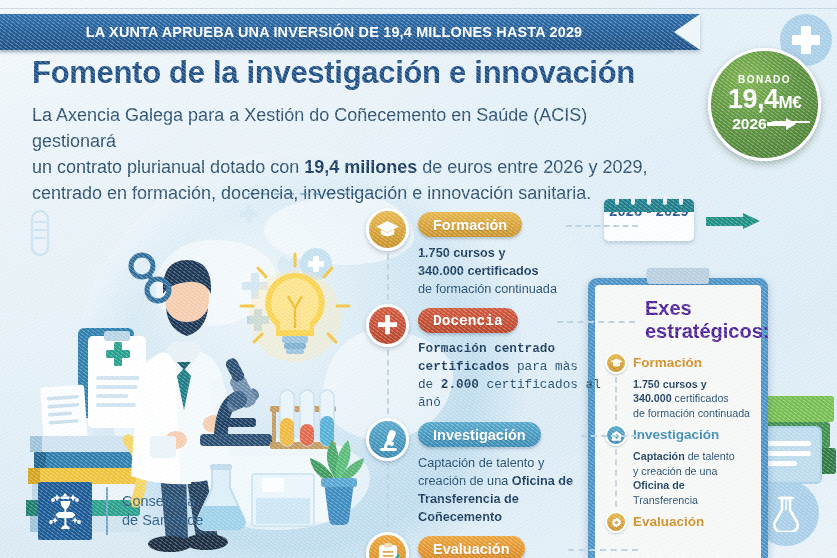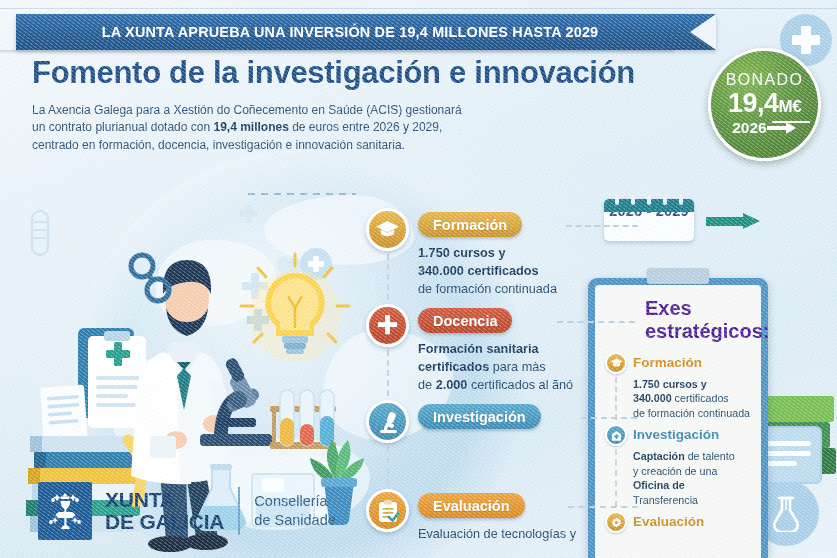--- a/index.html
+++ b/index.html
@@ -38,21 +38,20 @@
   .globe .blob{ position:absolute; background:#ffffff; opacity:.65; border-radius:48% 52% 60% 40%/55% 45% 60% 40%; }
   .bgicon{ position:absolute; color:#bcd9ea; opacity:.55; }
 
   
   .banner{
     position:absolute; left:0; top:14px; height:36px; width:700px;
     background:linear-gradient(180deg,#2f6fac 0%, #245d96 55%, #1f5287 100%);
     display:flex; align-items:center; justify-content:center;
     z-index:30;
     box-shadow:0 2px 4px rgba(20,50,80,.25);
-    margin-left:16px;
   }
   .banner .txt{
     color:#fff; font-weight:700; font-size:15.5px; letter-spacing:.2px;
     transform:scaleX(.93); transform-origin:center;
     white-space:nowrap; padding-right:34px;
   }
   .banner .notch{
     position:absolute; right:0; top:0; width:26px; height:36px;
     background:#eef5fa;
     clip-path:polygon(100% 0, 100% 100%, 0 50%);
@@ -66,36 +65,36 @@
   
   .headline{
     position:absolute; left:32px; top:56px; width:620px; z-index:30;
   }
   .headline h1{
     color:#1d4e85; font-size:31px; line-height:1.12; font-weight:700;
     letter-spacing:-.3px;
     text-shadow:0 1px 0 rgba(255,255,255,.6);
   }
   .headline p{
-    margin-top:11px; color:#2b4f6e; font-size:12px; line-height:1.45;
+    margin-top:11px; color:#2b4f6e; font-size:18px; line-height:1.45;
   }
   .headline p b{ color:#17395e; font-weight:700; }
 
   
   .badge{
     position:absolute; right:16px; top:48px; width:113px; height:113px;
     border-radius:50%;
     background:
       radial-gradient(circle at 34% 26%, #7fb350 0%, #5d9440 45%, #497c33 100%);
     border:3px solid #ffffff;
     box-shadow:0 3px 7px rgba(30,60,30,.35);
     z-index:40; color:#fff; text-align:center;
     display:flex; flex-direction:column; align-items:center; justify-content:center;
   }
-  .badge .bd-top{ font-size:16px; letter-spacing:1.4px; font-weight:400; margin-top:-2px;}
+  .badge .bd-top{ font-size:10px; letter-spacing:1.4px; font-weight:700; margin-top:-2px;}
   .badge .bd-num{ font-size:27px; font-weight:700; line-height:1; margin-top:1px; letter-spacing:-.5px;}
   .badge .bd-num small{ font-size:17px; font-weight:700;}
   .badge .bd-row{ display:flex; align-items:center; margin-top:2px;}
   .badge .bd-year{ font-size:15.5px; font-weight:700;}
   .badge .bd-arrow{ position:relative; width:30px; height:12px;}
   .badge .bd-arrow i{
     position:absolute; left:0; top:4px; width:20px; height:4px; background:#fff; display:block;
   }
   .badge .bd-arrow i:after{
     content:""; position:absolute; right:-9px; top:-4px;
@@ -485,52 +484,57 @@
           <div class="dash-tail" style="left:148px;top:19px;width:72px;"></div>
         </div>
       <span class="pill gold">Formación</span>
       <div class="desc">
         <b>1.750 cursos y</b><br>
         <b>340.000 certificados</b><br>
         <span>de formación continuada</span>
       </div>
     </div>
 
-    <div class="axis-item" style="margin-top:4px;">
+    <div class="axis-item" style="margin-top:4px;font-family:Liberation Mono, monospace;">
       <div class="bigicon ic-red">
         <svg width="23" height="23" viewBox="0 0 24 24">
           <path d="M9.5 1 h5 v7.5 h7.5 v5 h-7.5 v7.5 h-5 v-7.5 h-7.5 v-5 h7.5z" fill="#fff"></path>
         </svg>
       </div>
       <div class="dots"></div>
       <div class="tailwrap">
           <div class="dash-tail" style="left:139px;top:19px;width:78px;"></div>
         </div>
       <span class="pill red">Docencia</span>
       <div class="desc">
-        <b>Formación sanitaria</b><br>
+        <b>Formación centrado</b><br>
         <b>certificados</b><span> para màs</span><br>
         <span>de </span><b>2.000</b><span> certificados al ãnó</span>
       </div>
     </div>
 
     <div class="axis-item" style="margin-top:4px;">
       <div class="bigicon ic-blue">
         <svg width="24" height="24" viewBox="0 0 24 24">
           <rect x="12" y="2" width="7" height="11" rx="3" fill="#fff" transform="rotate(22 15 7)"></rect>
           <rect x="10" y="13" width="8" height="4" rx="1.6" fill="#fff" transform="rotate(22 14 15)"></rect>
           <path d="M8 20 q0 -7 6 -8 l1 3 q-4 1 -4 5z" fill="#fff"></path>
           <rect x="4" y="20" width="17" height="3" rx="1.5" fill="#fff"></rect>
         </svg>
       </div>
       <div class="dots"></div>
       <div class="tailwrap">
           <div class="dash-tail" style="left:163px;top:19px;width:56px;"></div>
         </div>
       <span class="pill blue">Investigación</span>
+      <div class="desc">
+        <span>Captación de talento y</span><br>
+        <span>creación de una </span><b>Oficina de</b><br>
+        <b>Transferencia de Coñecemento</b>
+      </div>
     </div>
 
     <div class="axis-item" style="margin-top:4px;min-height:60px;">
       <div class="bigicon ic-orange">
         <svg width="22" height="24" viewBox="0 0 22 24">
           <rect x="2" y="3" width="18" height="20" rx="3" fill="#fff"></rect>
           <rect x="7" y="1" width="8" height="4.5" rx="1.6" fill="#f0d9b2"></rect>
           <g fill="#e0a13c">
             <rect x="5.5" y="9" width="11" height="1.8" rx=".9"></rect>
             <rect x="5.5" y="13" width="11" height="1.8" rx=".9"></rect>
@@ -630,24 +634,20 @@
         <circle cx="8" cy="12" r="1.9" fill="#fff"></circle>
           <circle cx="32" cy="12" r="1.9" fill="#fff"></circle>
         <circle cx="6" cy="34" r="1.9" fill="#fff"></circle>
           <circle cx="34" cy="34" r="1.9" fill="#fff"></circle>
         <path d="M12 6 l1.2 2.6 L15.8 9.8 l-2.6 1.2 L12 13.6 l-1.2-2.6 L8.2 9.8 l2.6-1.2z" fill="#fff"></path>
         <path d="M28 6 l1.2 2.6 L31.8 9.8 l-2.6 1.2 L28 13.6 l-1.2-2.6 L24.2 9.8 l2.6-1.2z" fill="#fff"></path>
         <path d="M10 29 l1 2.2 2.2 1 -2.2 1 -1 2.2 -1-2.2 -2.2-1 2.2-1z" fill="#fff"></path>
         <path d="M30 29 l1 2.2 2.2 1 -2.2 1 -1 2.2 -1-2.2 -2.2-1 2.2-1z" fill="#fff"></path>
       </svg>
     </div>
-    <div class="name">
-      <span>XUNTA</span><br>
-      <span>DE GALICIA</span>
-    </div>
     <div class="bar"></div>
     <div class="cons">
       <span>Consellería</span><br>
       <span>de Sanidade</span>
     </div>
   </div>
 
 </div>
 
 </body></html>

